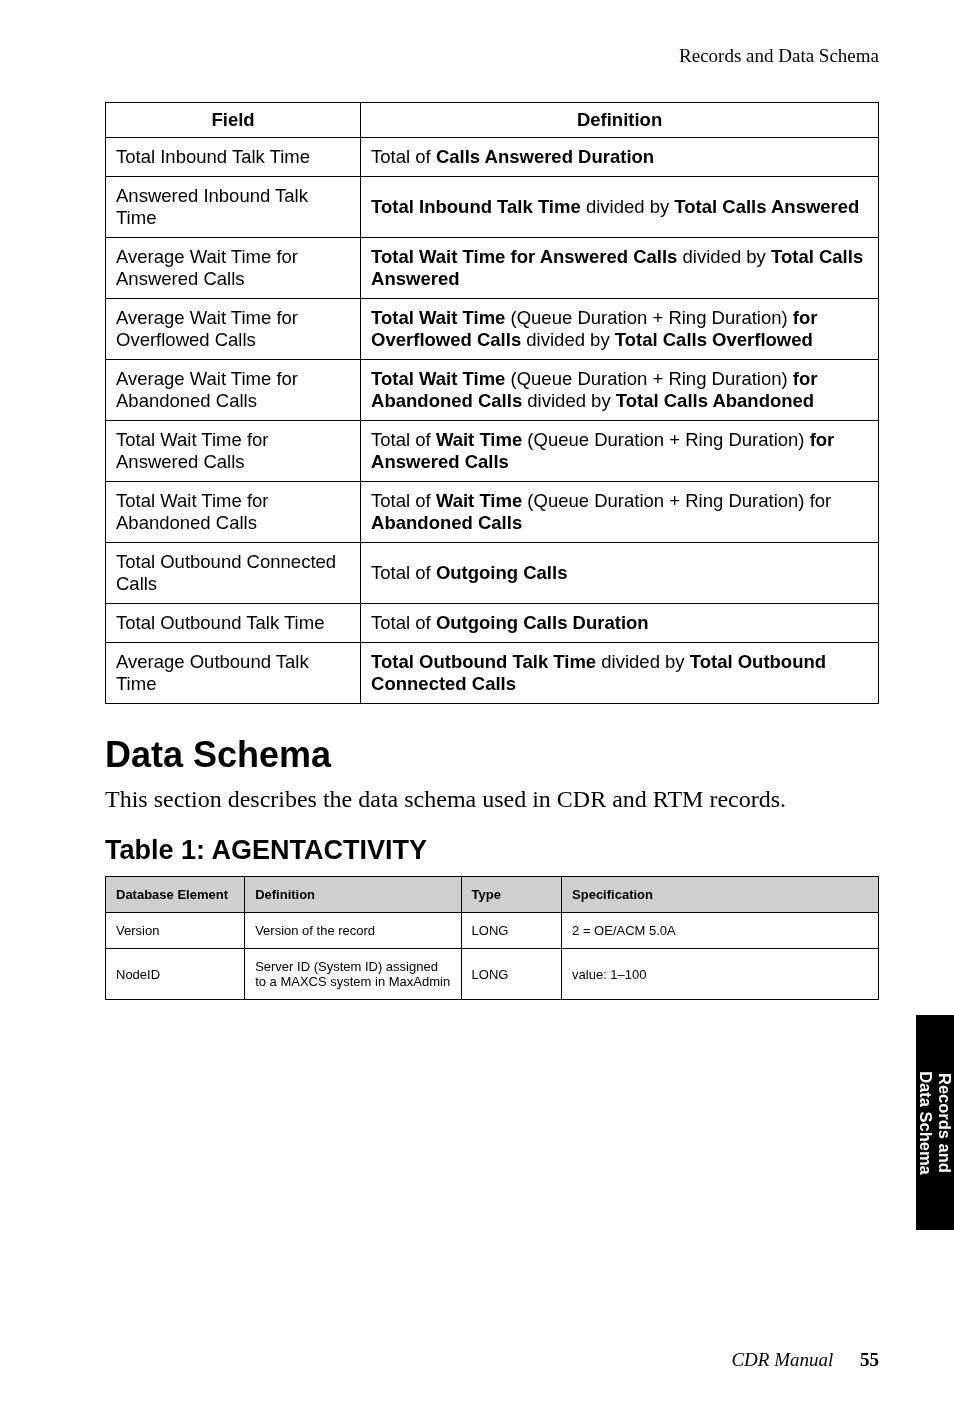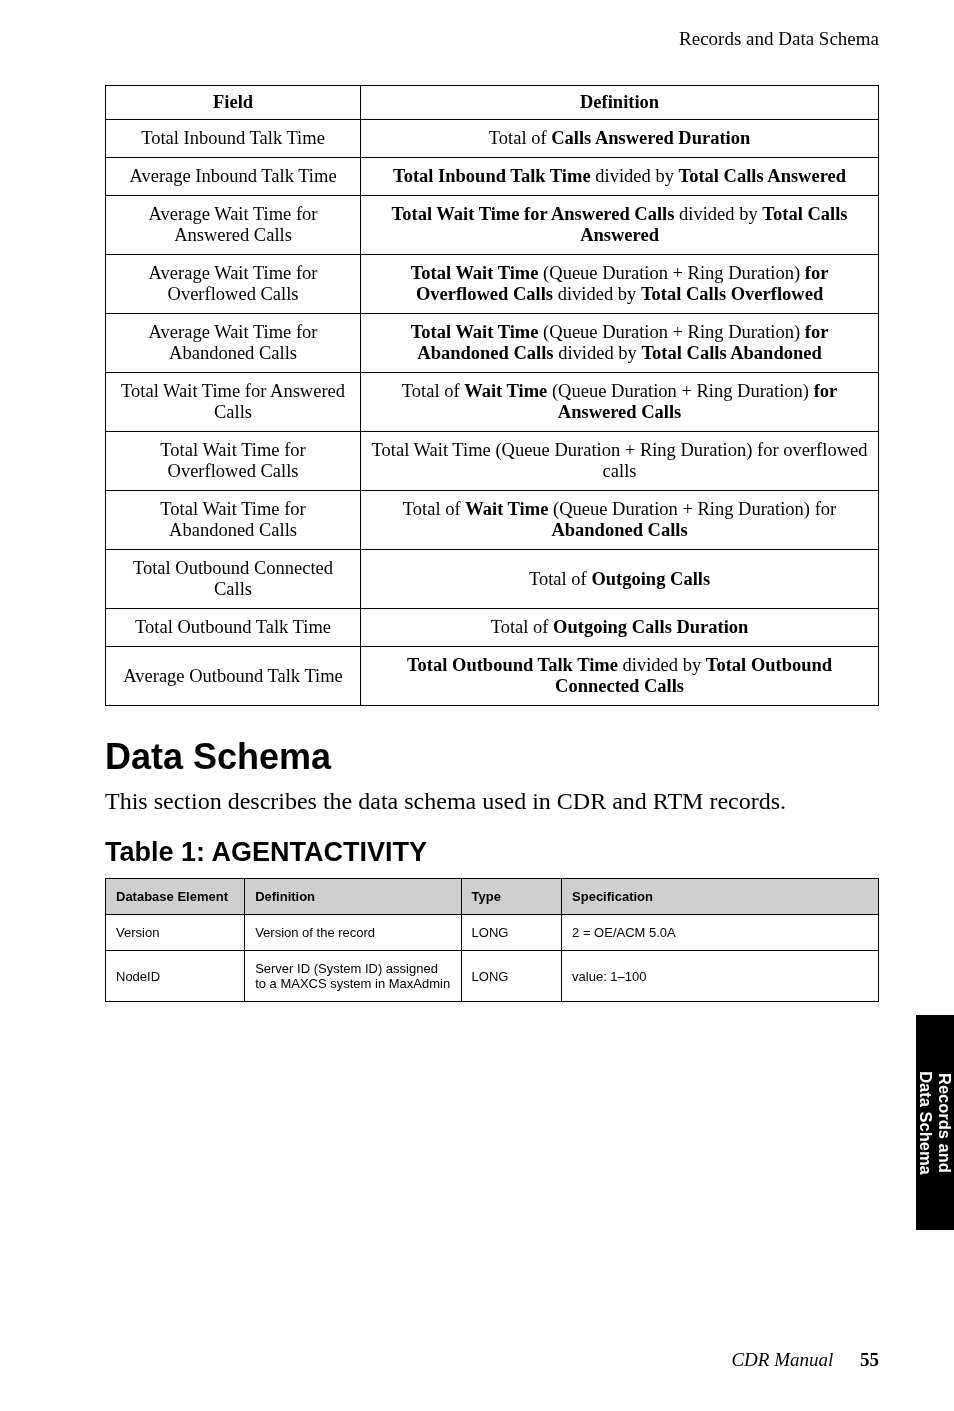--- a/index.html
+++ b/index.html
@@ -6,40 +6,40 @@
   body {
     font-family: "Times New Roman", Times, serif;
     margin: 0;
     padding: 0;
     width: 954px;
     background: #fff;
   }
   .page {
     width: 954px;
     height: 1411px;
-    padding: 28px 75px 40px 105px;
+    padding: 45px 75px 40px 105px;
     box-sizing: border-box;
     position: relative;
   }
   .running-header {
     text-align: right;
     font-size: 19px;
     margin-bottom: 35px;
   }
   table.definitions {
     width: 100%;
     border-collapse: collapse;
-    font-family: Liberation Serif, serif;
+    font-family: Liberation Sans, sans-serif;
     font-size: 18.5px;
     margin-bottom: 30px;
   }
   table.definitions th, table.definitions td {
     border: 1.5px solid #000;
     padding: 8px 10px;
-    text-align: center;
+    text-align: left;
     vertical-align: middle;
   }
   table.definitions th {
     text-align: center;
     font-weight: bold;
     padding: 6px 10px;
   }
   table.definitions col.c1 { width: 33%; }
   table.definitions col.c2 { width: 67%; }
 
@@ -130,42 +130,38 @@
         <th>Field</th>
         <th>Definition</th>
       </tr>
     </thead>
     <tbody id="defs-body">
         <tr>
           <td>Total Inbound Talk Time</td>
           <td>Total of <b>Calls Answered Duration</b></td>
         </tr>
         <tr>
-          <td>Average Inbound Talk Time</td>
+          <td>Answered Inbound Talk Time</td>
           <td><b>Total Inbound Talk Time</b> divided by <b>Total Calls Answered</b></td>
         </tr>
         <tr>
           <td>Average Wait Time for Answered Calls</td>
           <td><b>Total Wait Time for Answered Calls</b> divided by <b>Total Calls Answered</b></td>
         </tr>
         <tr>
           <td>Average Wait Time for Overflowed Calls</td>
           <td><b>Total Wait Time</b> (Queue Duration + Ring Duration) <b>for Overflowed Calls</b> divided by <b>Total Calls Overflowed</b></td>
         </tr>
         <tr>
           <td>Average Wait Time for Abandoned Calls</td>
           <td><b>Total Wait Time</b> (Queue Duration + Ring Duration) <b>for Abandoned Calls</b> divided by <b>Total Calls Abandoned</b></td>
         </tr>
         <tr>
           <td>Total Wait Time for Answered Calls</td>
           <td>Total of <b>Wait Time</b> (Queue Duration + Ring Duration) <b>for Answered Calls</b></td>
-        </tr>
-        <tr>
-          <td>Total Wait Time for Overflowed Calls</td>
-          <td>Total Wait Time (Queue Duration + Ring Duration) for overflowed calls</td>
         </tr>
         <tr>
           <td>Total Wait Time for Abandoned Calls</td>
           <td>Total of <b>Wait Time</b> (Queue Duration + Ring Duration) for <b>Abandoned Calls</b></td>
         </tr>
         <tr>
           <td>Total Outbound Connected Calls</td>
           <td>Total of <b>Outgoing Calls</b></td>
         </tr>
         <tr>

